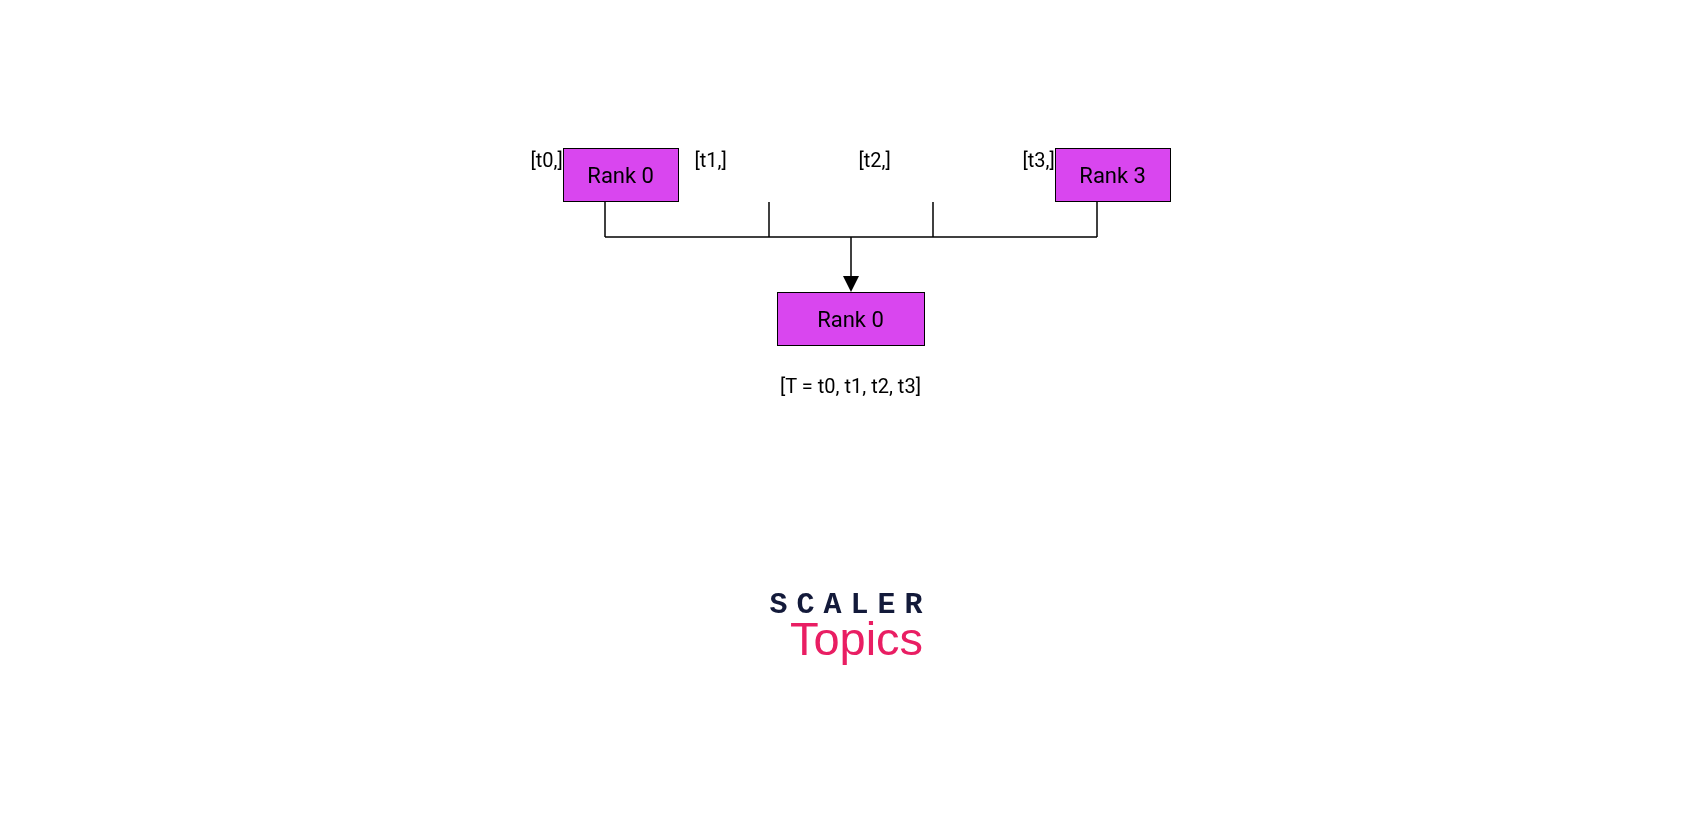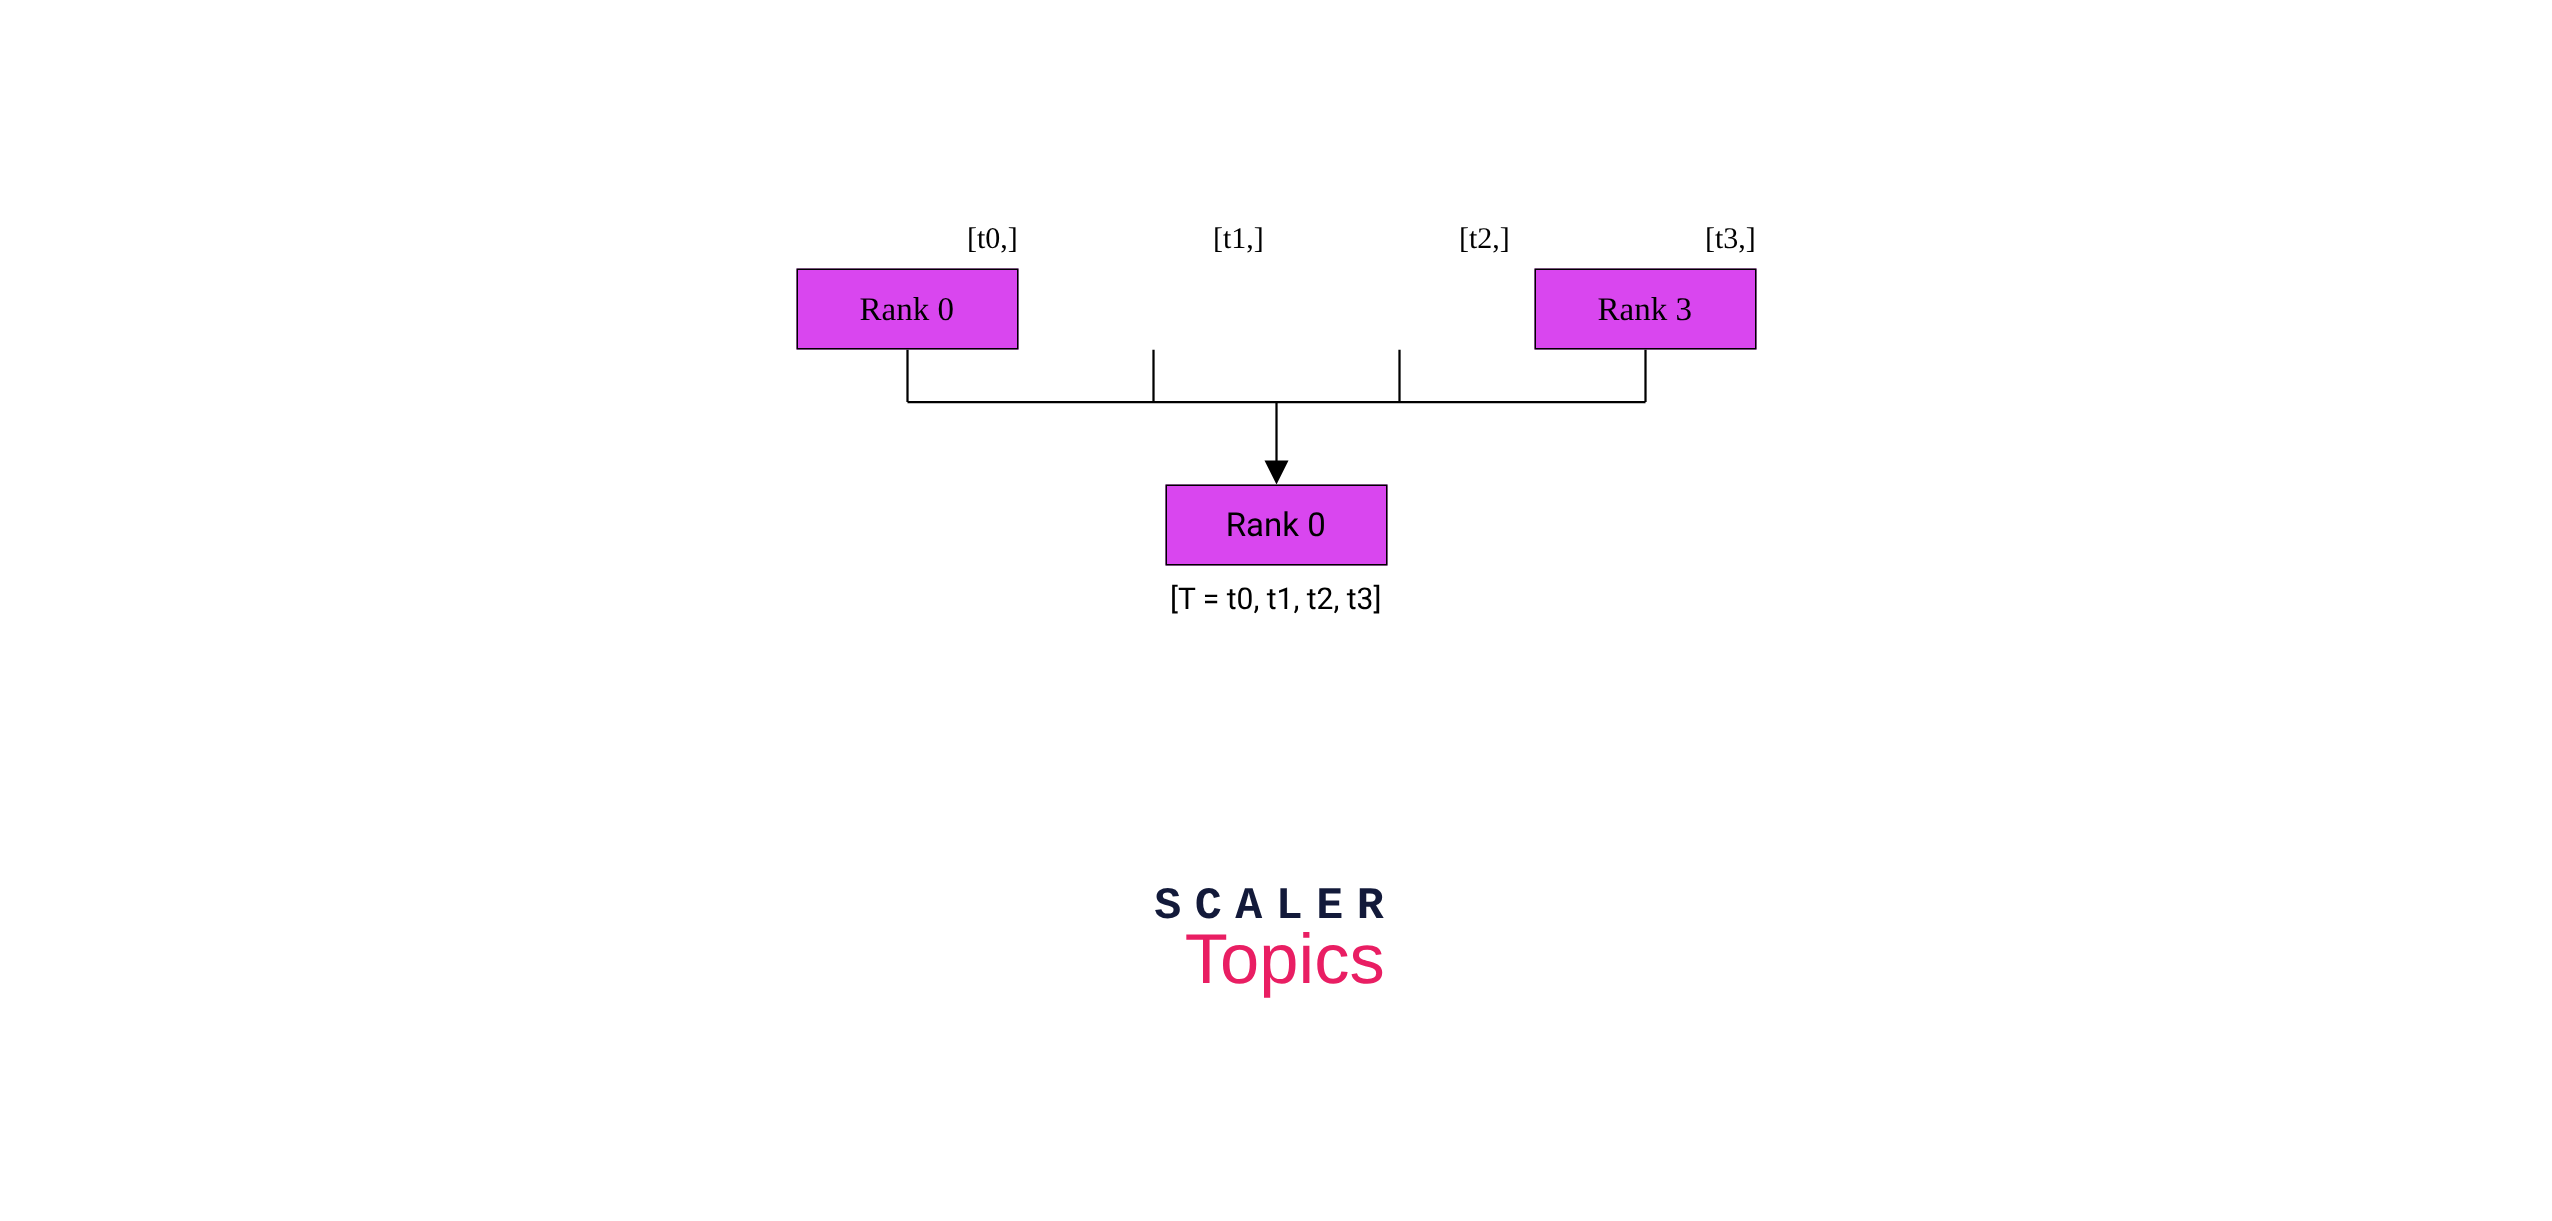--- a/index.html
+++ b/index.html
@@ -17,24 +17,23 @@
     transform: translateX(-50%);
     width: 640px;
   }
   .top-row {
     display: flex;
     justify-content: space-between;
     gap: 14px;
   }
   .node-col {
     display: flex;
-    flex-direction: column;
-    align-items: flex-end;
+    flex-direction: row;
+    align-items: flex-start;
     width: 148px;
-    font-family: Liberation Serif, serif;
   }
   .node-label {
     font-size: 20px;
     color: #000;
     margin-bottom: 8px;
     text-align: center;
   }
   .rank-box {
     width: 148px;
     height: 54px;
@@ -61,21 +60,21 @@
     flex-direction: column;
     align-items: center;
     margin-top: 0;
   }
   .bottom-node .rank-box {
     width: 148px;
   }
   .bottom-label {
     font-size: 20px;
     color: #000;
-    margin-top: 10px;
+    margin-top: 28px;
     text-align: center;
   }
   .logo {
     position: absolute;
     left: 50%;
     top: 590px;
     transform: translateX(-50%);
     text-align: center;
   }
   .logo-scaler {

